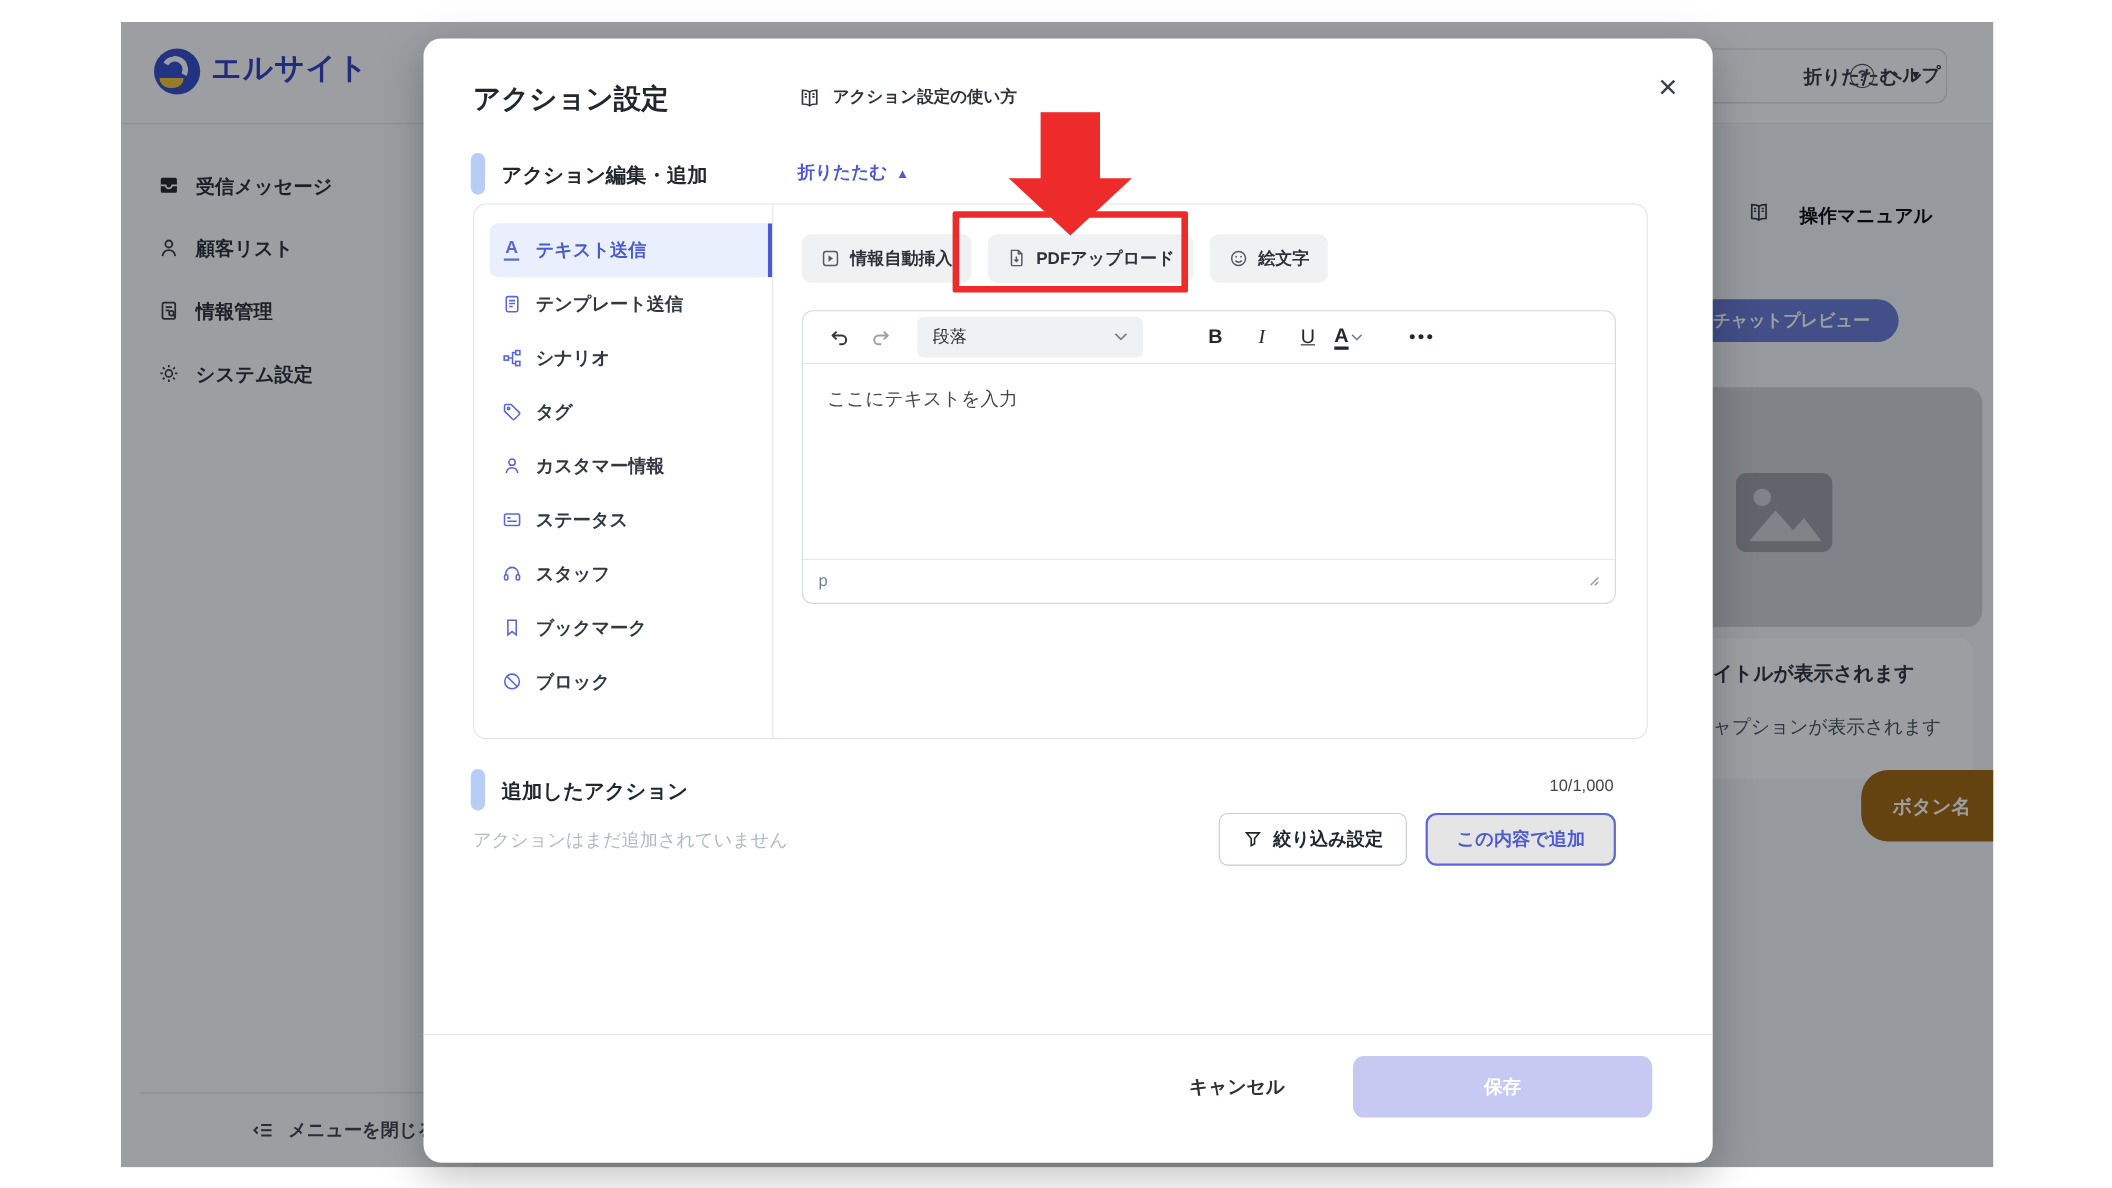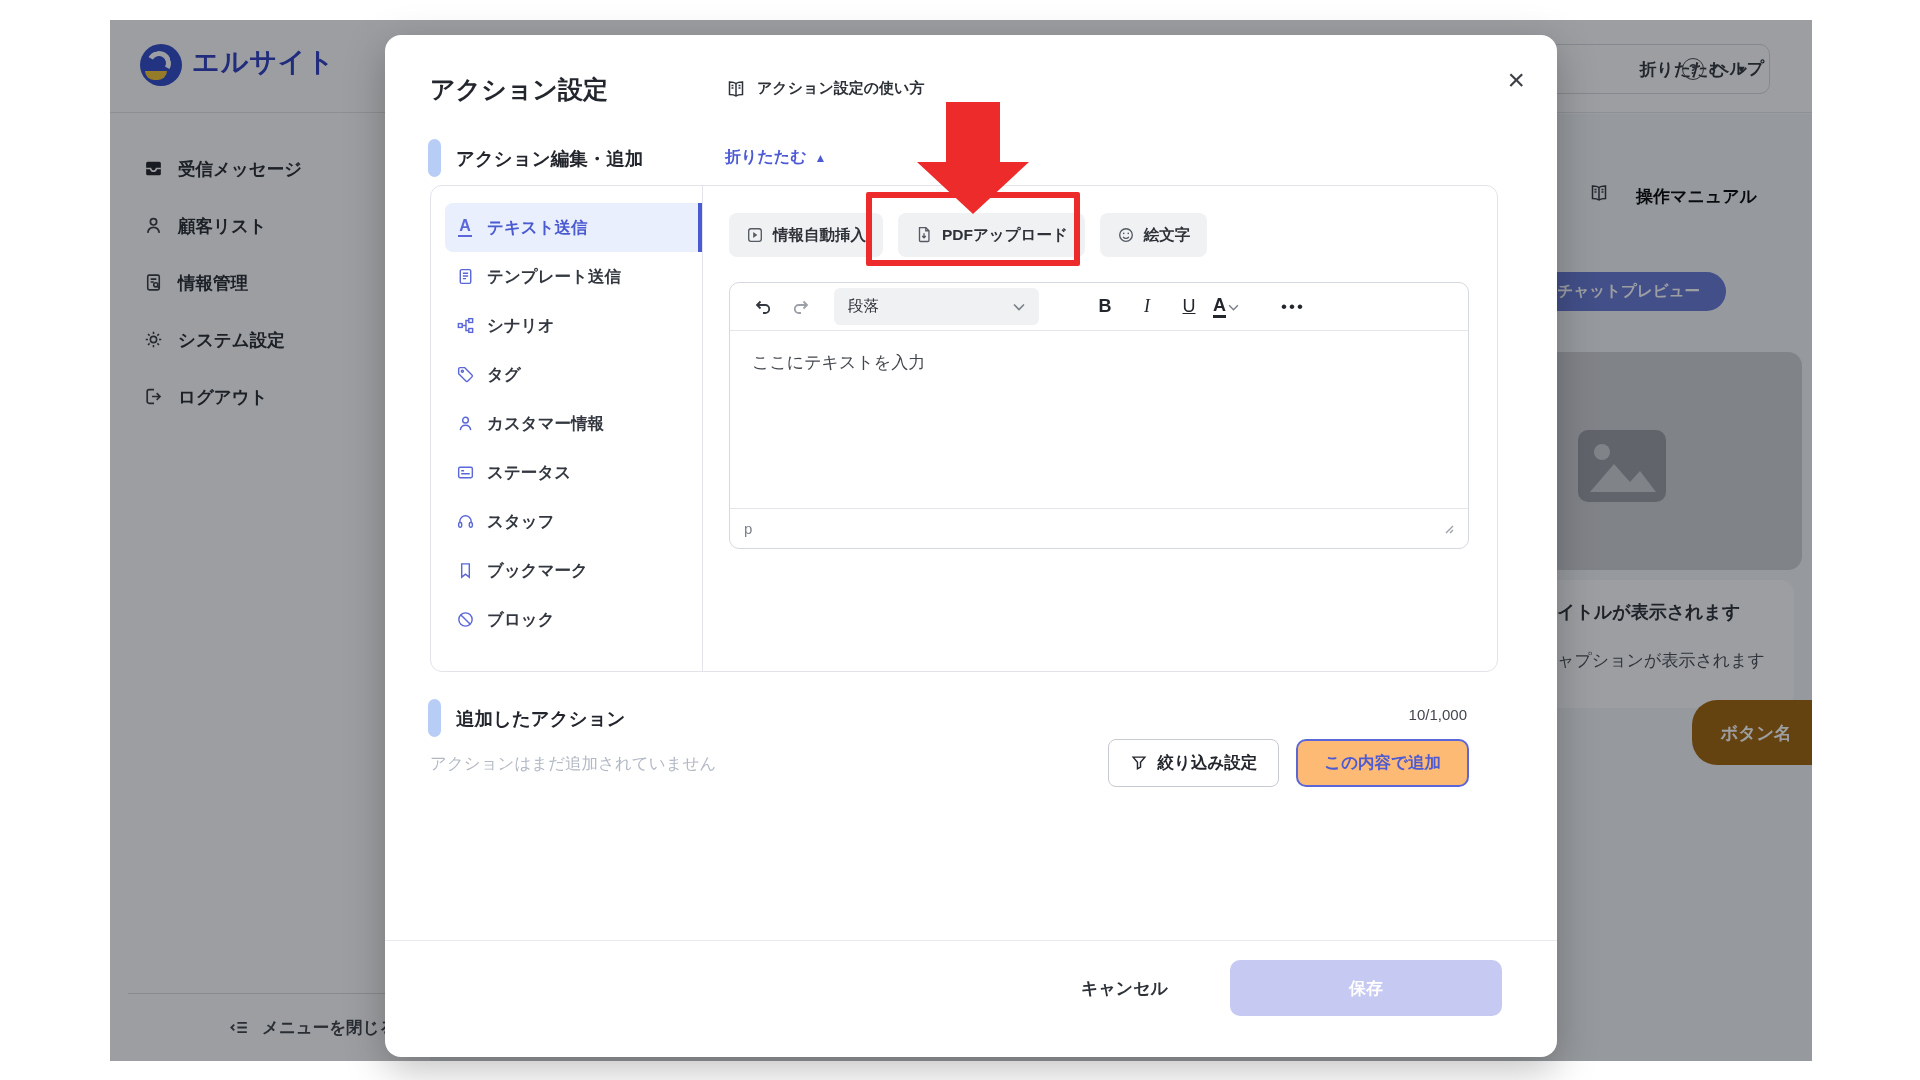--- a/index.html
+++ b/index.html
@@ -108,21 +108,21 @@
   .more-dots { margin-left:42px; font-size:17px; letter-spacing:2px; color:#23262d; cursor:pointer; }
   .ed-body { height:177px; padding:20px 22px; font-size:17px; color:#43474e; cursor:text; }
   .ed-status { height:40px; border-top:1px solid #e4e6ea; display:flex; align-items:center;
     justify-content:space-between; padding:0 14px; }
   .ed-tag { font-size:15px; color:#7d828a; }
   .resize-h { color:#9ba0a8; cursor:nwse-resize; }
   .char-count { position:absolute; right:30px; top:520px; font-size:15px; color:#43474e; }
   .action-row { position:absolute; right:28px; top:553px; display:flex; gap:17px;margin-left:24px; }
   .filter-btn { height:48px; border:1px solid #c7cad1; border-radius:8px; background:#fff; display:flex;
     align-items:center; gap:10px; padding:0 21px; font-size:16.5px; font-weight:bold; color:#23262d; cursor:pointer; }
-  .add-btn { height:48px; border:2px solid #5b67d8; border-radius:10px; background:#fdba74; display:flex;
+  .add-btn { height:48px; border:2px solid #5b67d8; border-radius:10px; background:#e5e5e5; display:flex;
     align-items:center; padding:0 26px; font-size:16.5px; font-weight:bold; color:#4c5ad4; cursor:pointer; }
 
   .empty-msg { position:absolute; left:45px; top:718px; font-size:16.5px; color:#b2b8c4; }
   .m-divider { position:absolute; left:0; right:0; top:905px; border-top:1px solid #e9eaee; }
   .m-footer { position:absolute; left:0; right:55px; top:925px; display:flex; align-items:center;
     justify-content:flex-end; gap:62px; }
   .cancel-btn { font-size:17px; font-weight:600; color:#2d3138; background:none; border:none; cursor:pointer;
     font-family:inherit; }
   .save-btn { width:272px; height:56px; background:#c6c9f1; color:#fff; font-size:17px; font-weight:bold;
     border:none; border-radius:10px; cursor:default; font-family:inherit; }
@@ -190,29 +190,20 @@
         <span>情報管理</span>
       </div>
       <div class="sb-item">
         <span class="sb-ic">
           <svg viewBox="0 0 20 20" fill="none" stroke="#33373e" stroke-width="1.5">
               <circle cx="10" cy="10" r="3"></circle>
               <path d="M10 2.6v2.1M10 15.3v2.1M2.6 10h2.1M15.3 10h2.1M4.8 4.8l1.5 1.5M13.7 13.7l1.5 1.5M15.2 4.8l-1.5 1.5M6.3 13.7l-1.5 1.5"></path>
             </svg>
         </span>
         <span>システム設定</span>
-      </div>
-      <div class="sb-item">
-        <span class="sb-ic">
-          <svg viewBox="0 0 20 20" fill="none" stroke="#33373e" stroke-width="1.6">
-              <path d="M10.5 3.5H5.8A1.8 1.8 0 0 0 4 5.3v9.4a1.8 1.8 0 0 0 1.8 1.8h4.7"></path>
-              <path d="M13 6.8l3.2 3.2L13 13.2M8.5 10h7.5"></path>
-            </svg>
-        </span>
-        <span>ログアウト</span>
       </div>
     </div>
     <div class="sb-footer">
       <span class="sb-ic">
         <svg viewBox="0 0 20 20" fill="none" stroke="#3a3e45" stroke-width="1.7">
             <path d="M8 5.5h9M8 10h9M8 14.5h9"></path>
             <path d="M5 7.2L2.2 10 5 12.8"></path>
           </svg>
       </span>
       <span>メニューを閉じる</span>

